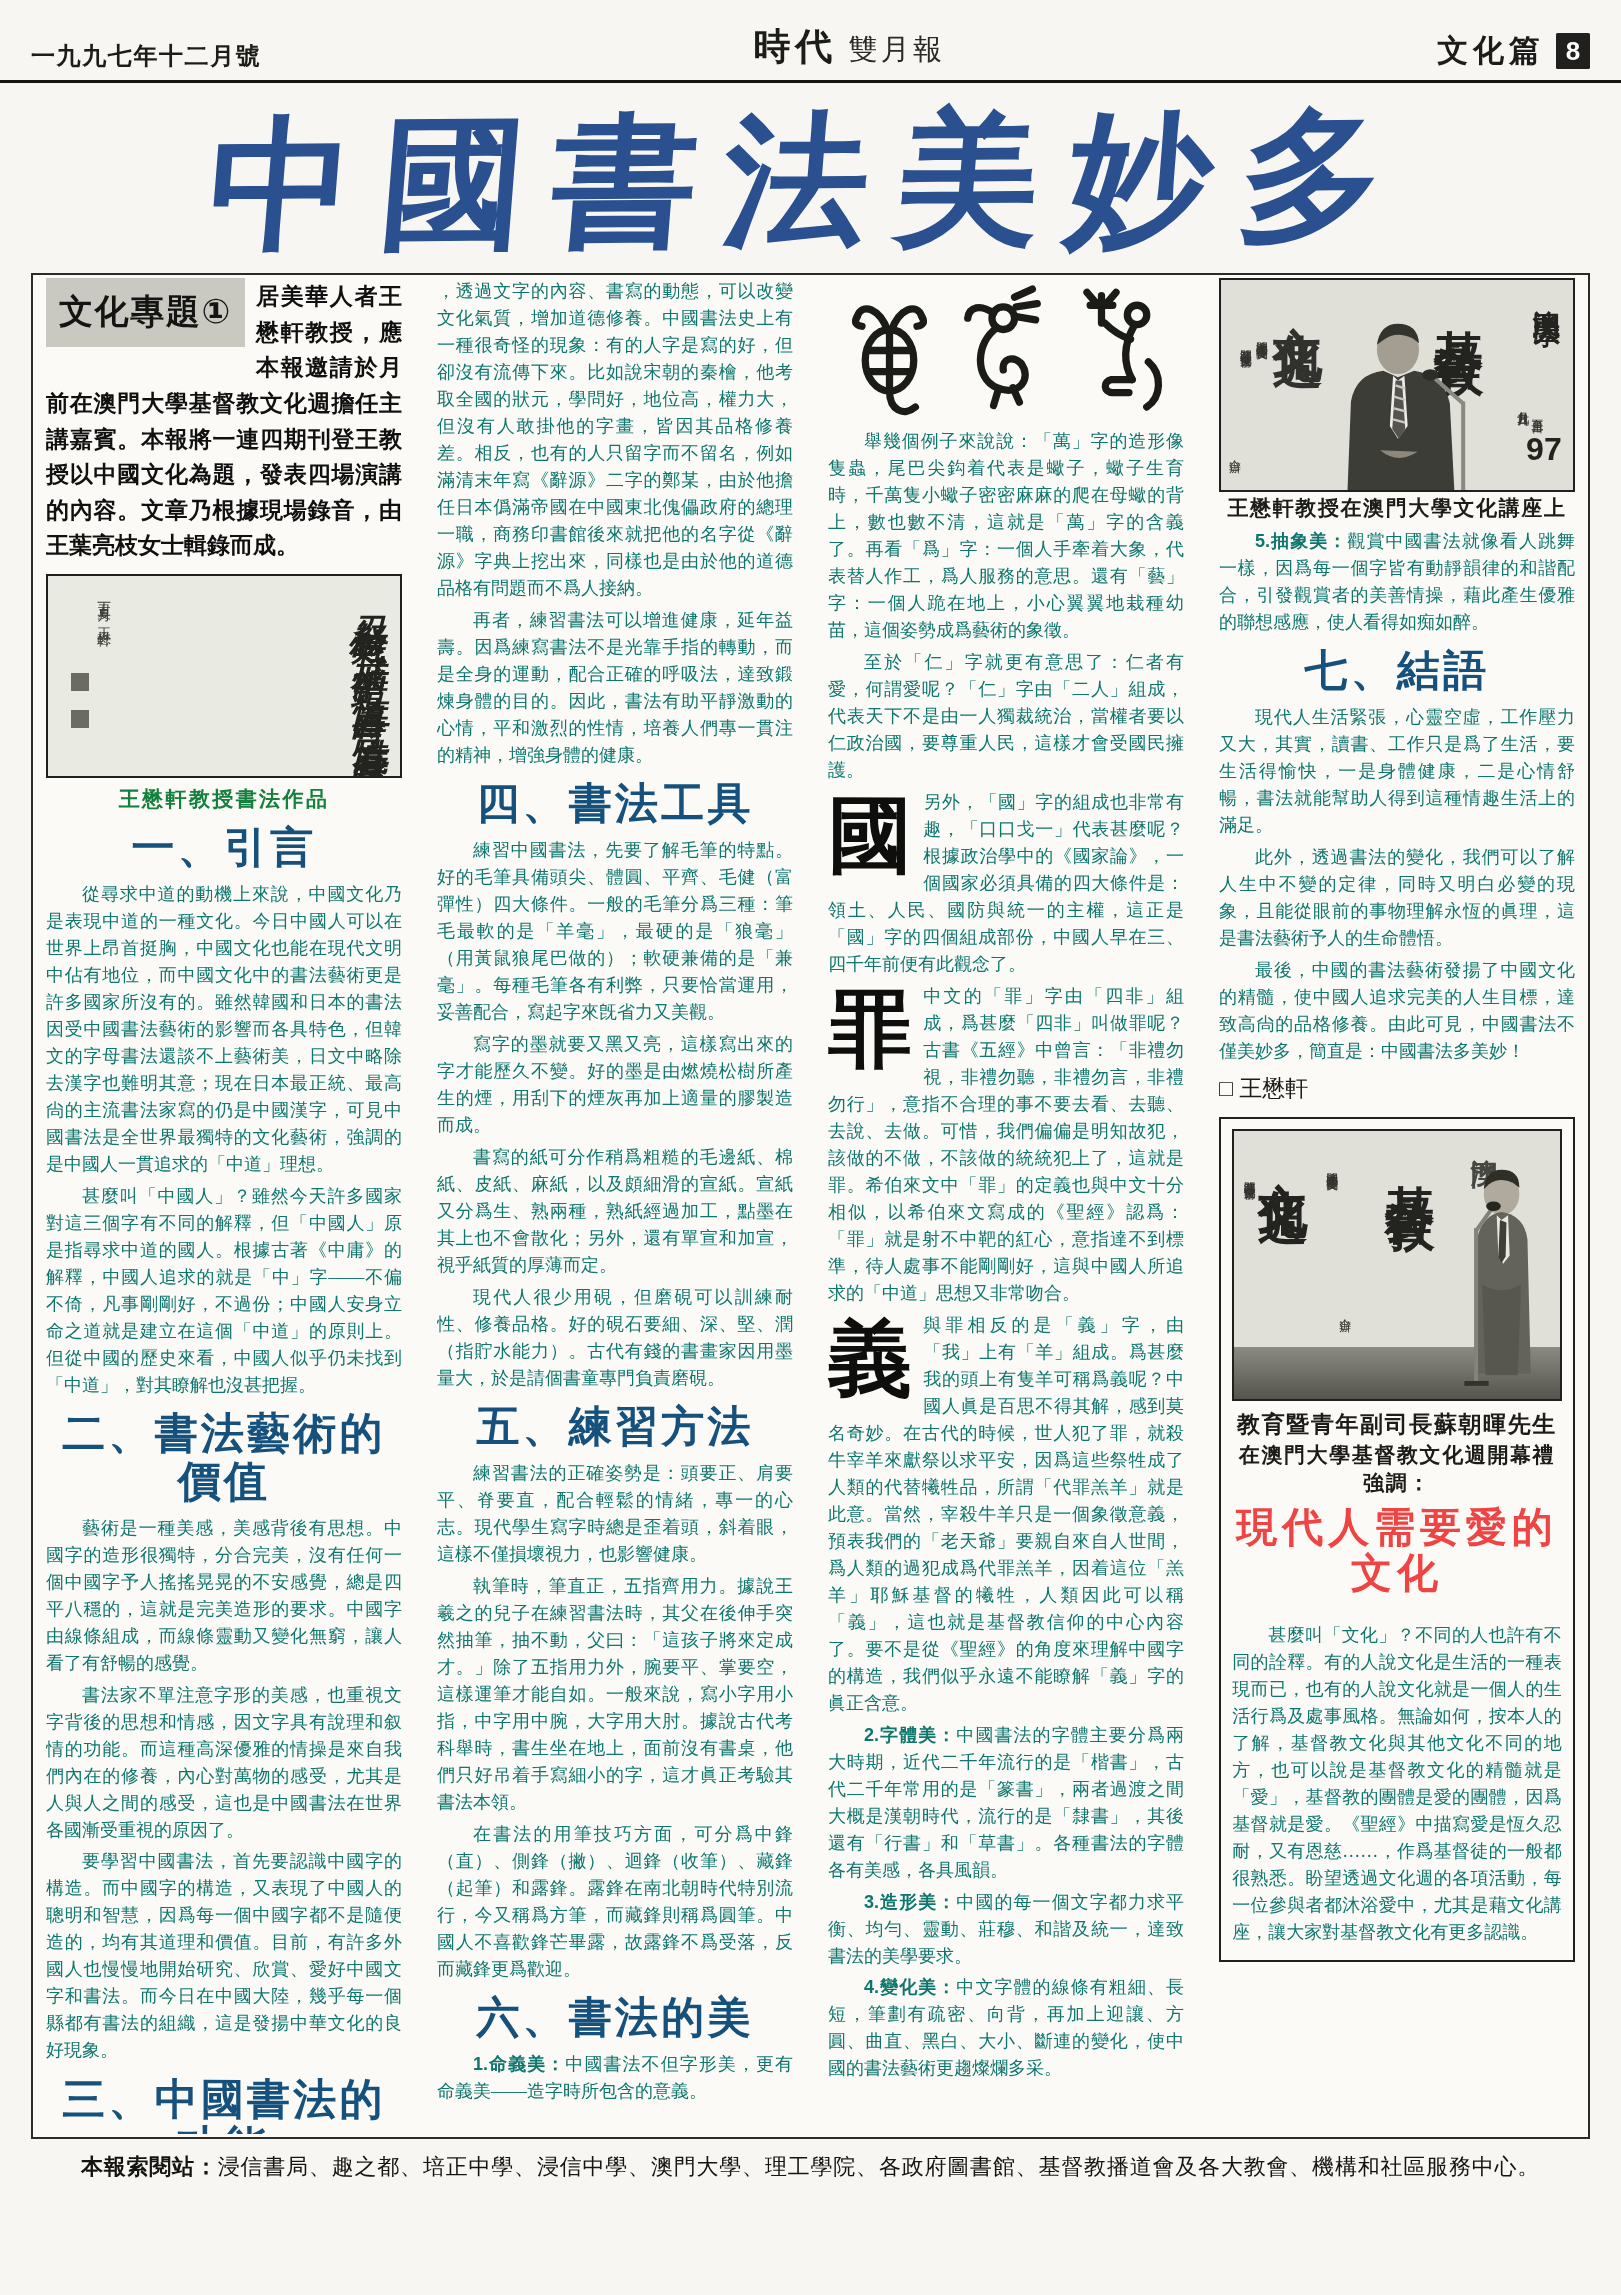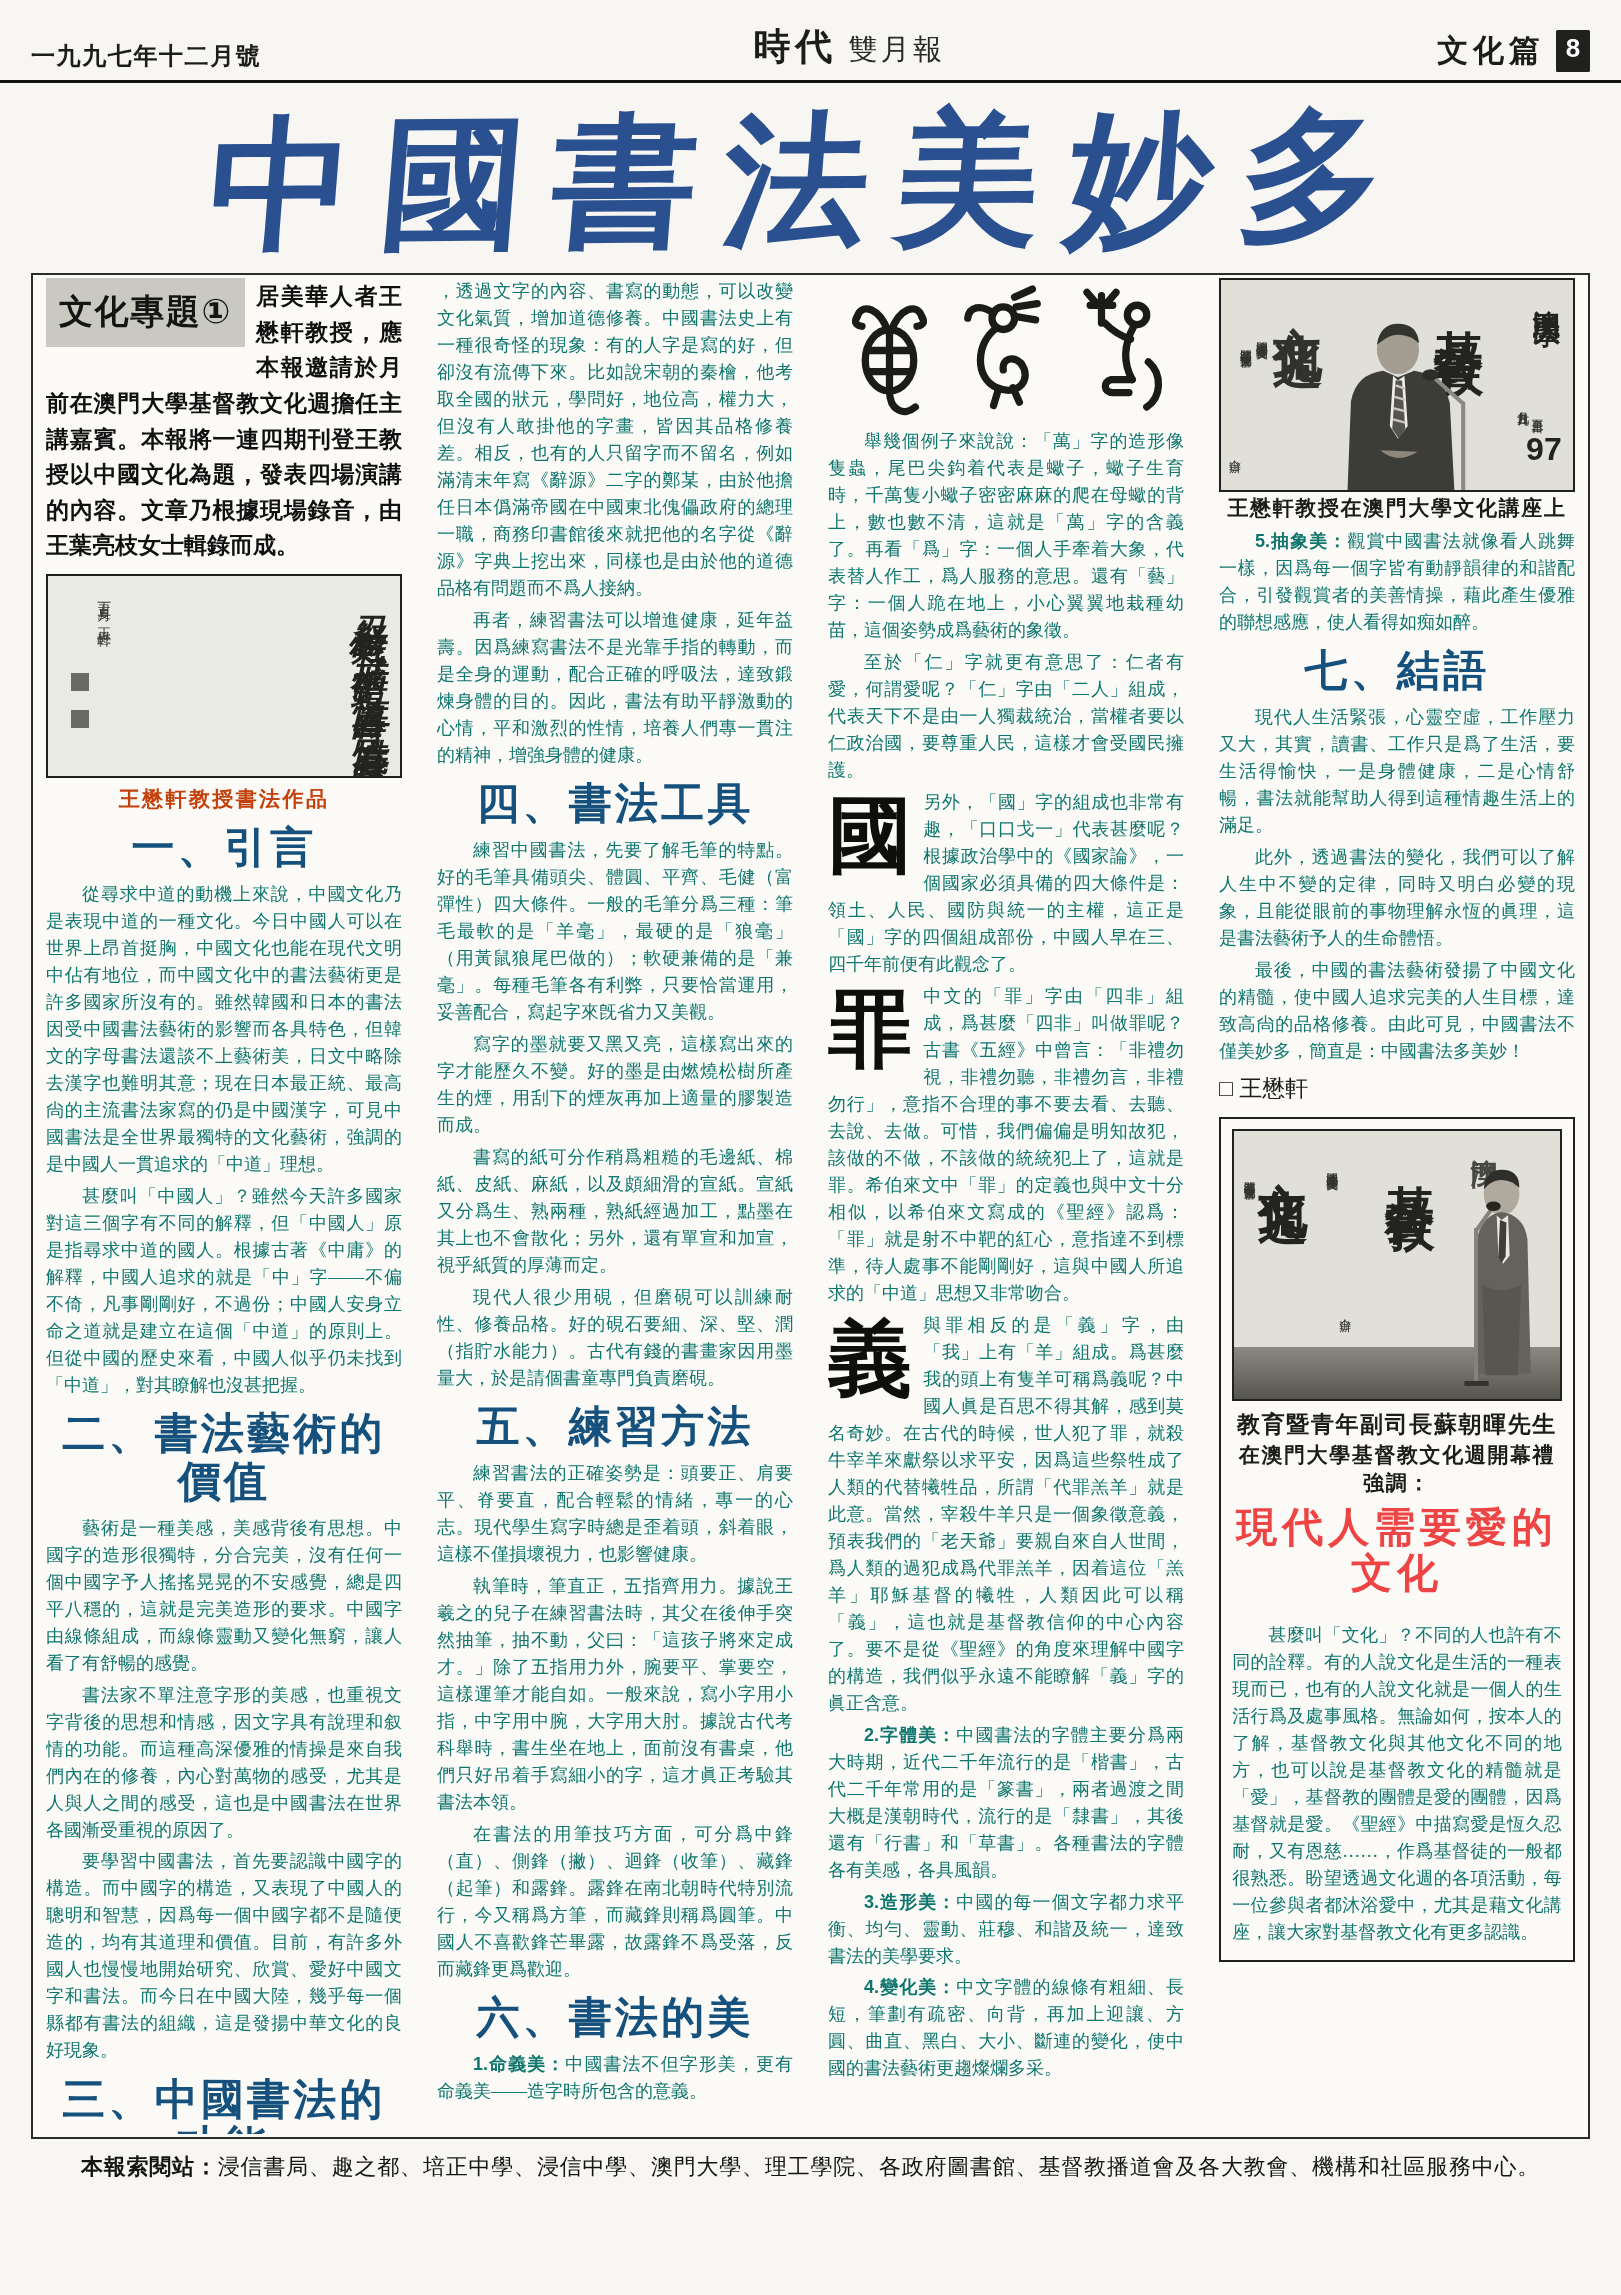--- a/index.html
+++ b/index.html
@@ -12,21 +12,21 @@
 
   
   .header{
     display:flex;justify-content:space-between;align-items:flex-end;
     padding:18px 31px 8px 31px;border-bottom:3.2px solid #141412;
   }
   .issue{font-size:24px;font-weight:bold;letter-spacing:1.6px;}
   .masthead{display:flex;align-items:baseline;gap:11.3px;}
   .masthead .main{font-size:37px;font-weight:bold;font-family:"Liberation Sans","DejaVu Sans",sans-serif;letter-spacing:4.9px;}
   .masthead .sub{font-size:29px;letter-spacing:3.2px;color:#2a2a28;margin-top:12px;}
-  .section-tag{display:flex;gap:11.3px;}
+  .section-tag{display:flex;align-items:center;gap:11.3px;}
   .section-tag .name{font-size:31px;font-weight:bold;font-family:"Liberation Sans","DejaVu Sans",sans-serif;letter-spacing:4.9px;}
   .page-num{
     display:inline-block;background:#20201e;color:#fff;
     font-family:"Liberation Sans","DejaVu Sans",sans-serif;
     font-size:26px;font-weight:bold;line-height:1;
     padding:4.9px 9.7px;border-radius:1.6px;
   }
 
   
   .title-wrap{text-align:center;padding:21px 0 14.6px 0;}
@@ -90,21 +90,21 @@
   .art-sig{
     position:absolute;left:47px;top:14.6px;bottom:11.3px;
     writing-mode:vertical-rl;text-orientation:upright;
     font-size:13.8px;color:#3a3a36;letter-spacing:2.4px;line-height:1.2;
   }
   .seal{position:absolute;width:18px;height:18px;background:#6b6b64;left:23px;}
   .seal.s1{top:97px;}
   .seal.s2{top:134px;}
   .caption{
     text-align:center;font-size:21px;letter-spacing:2.4px;
-    margin:6.5px 0 8px 0;color:#c2410c;
+    margin:6.5px 0 8px 0;color:#15803d;
     font-family:"DejaVu Serif","Liberation Serif",serif;font-weight:600;
   }
 
   
   .picto{display:flex;justify-content:space-between;align-items:flex-start;padding:3.2px 4.9px 8px 4.9px;}
 
   
   .dropcap{
     float:left;font-size:84px;line-height:0.95;font-weight:bold;
     margin:6.5px 11.3px 0 0;color:#0e0e0c;

